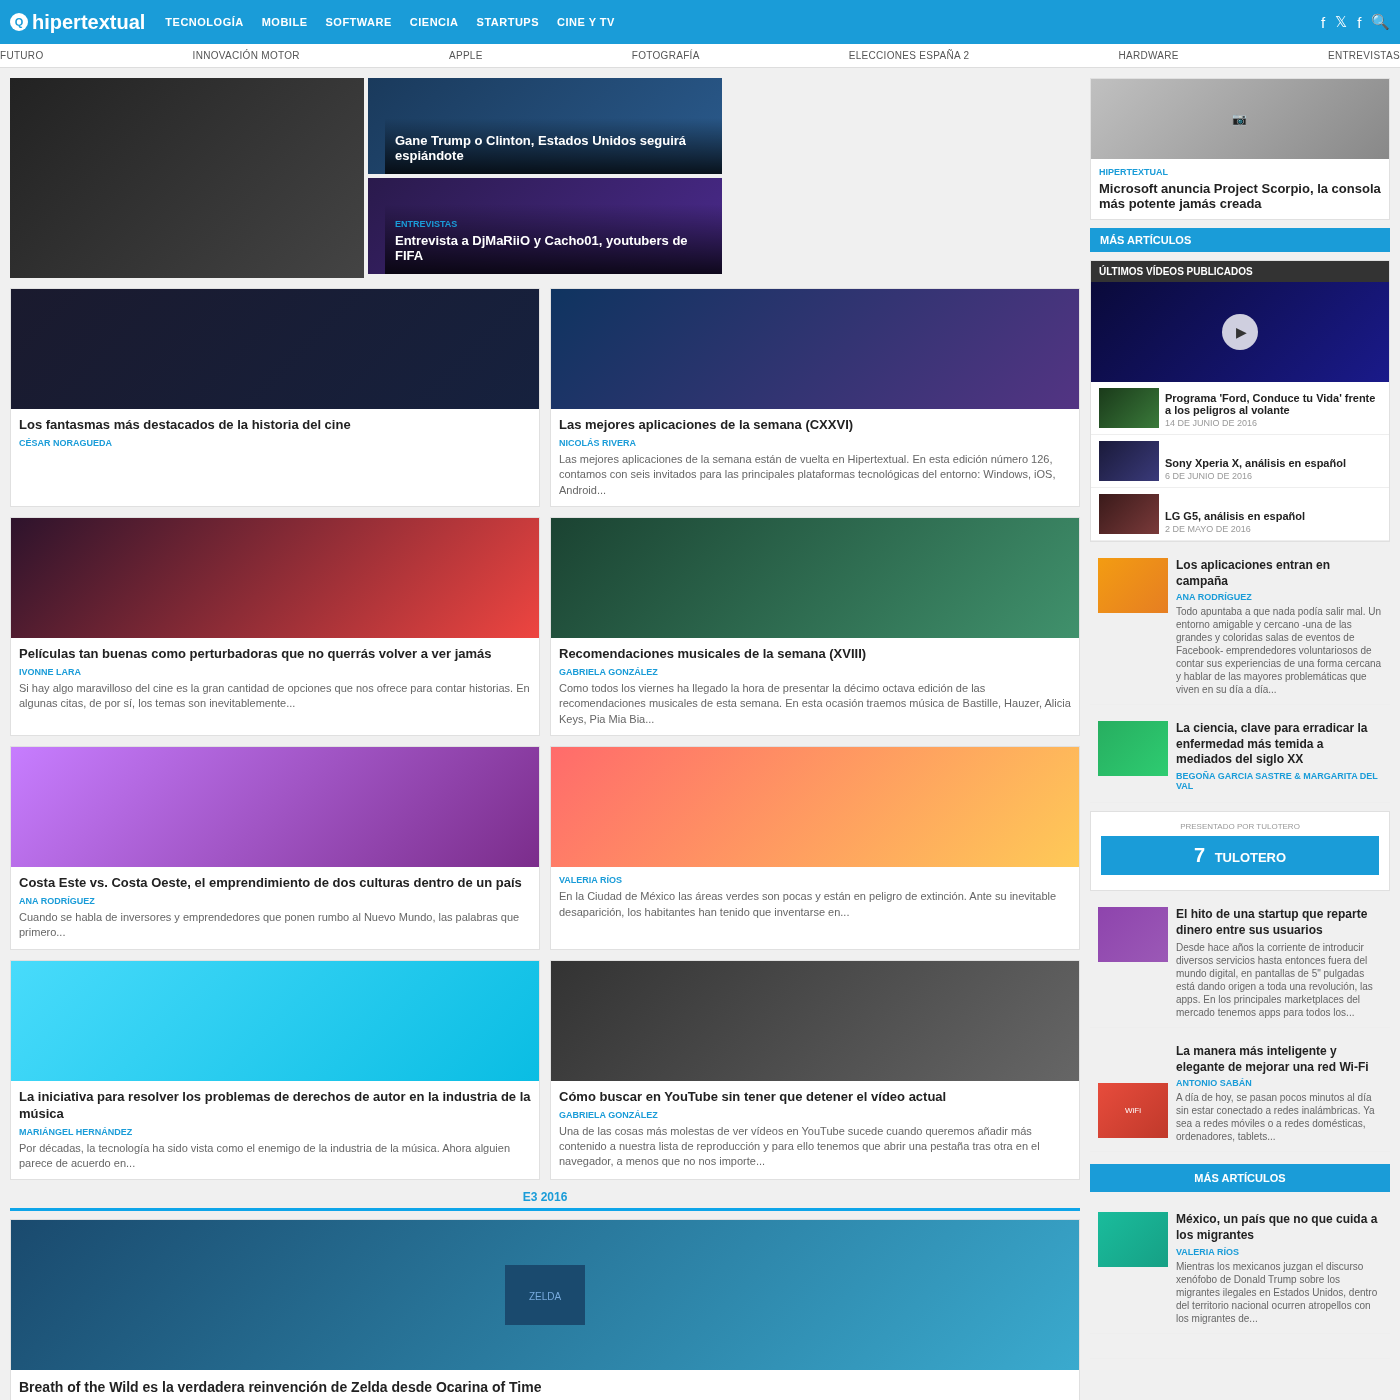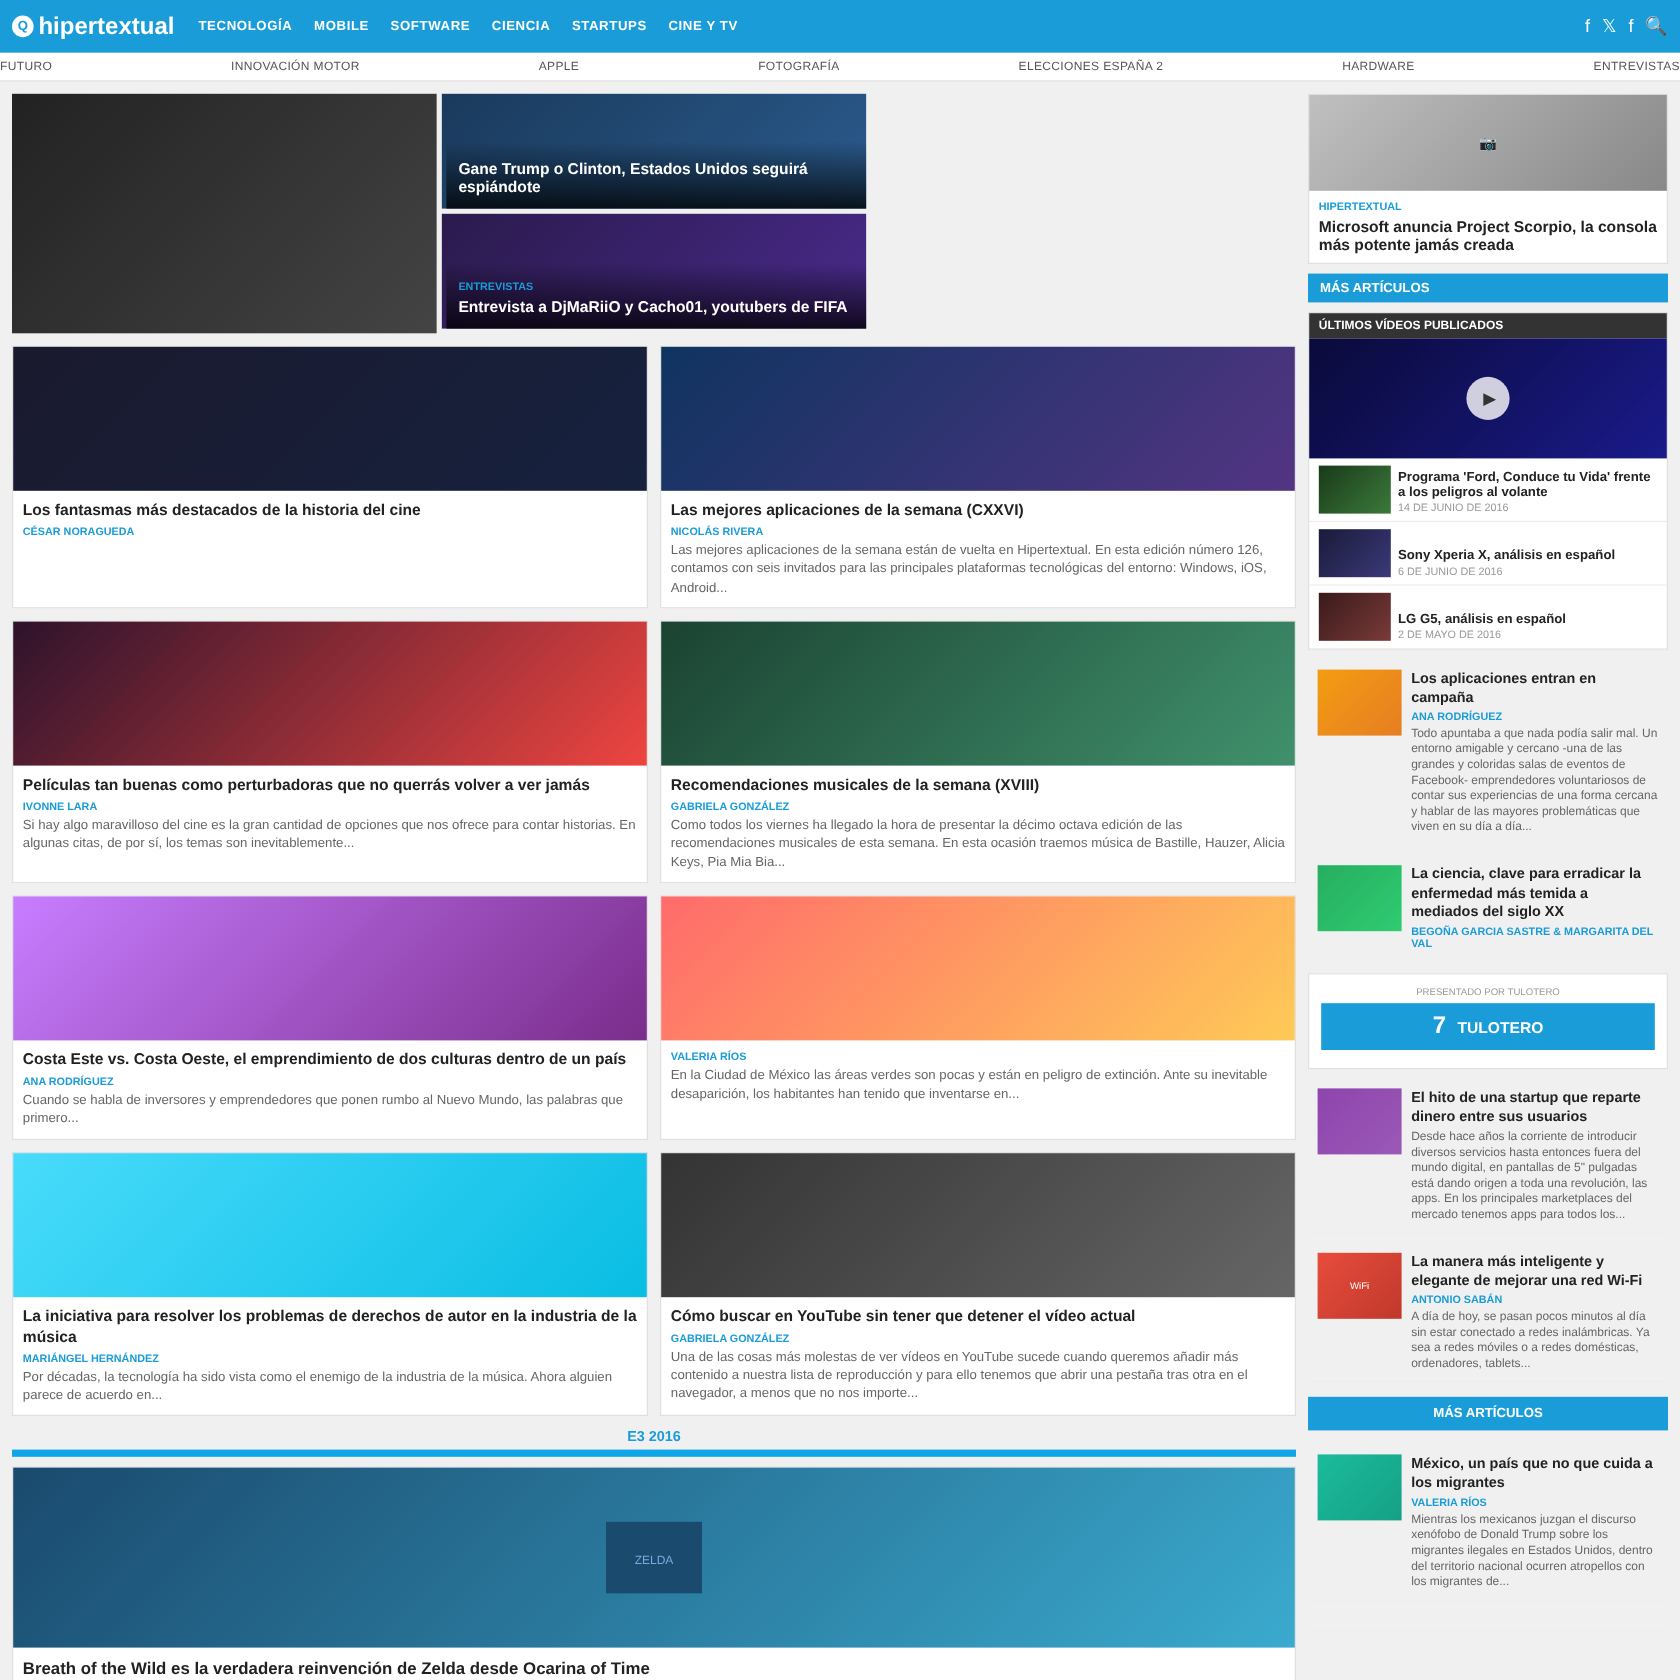--- a/index.html
+++ b/index.html
@@ -23,21 +23,21 @@
     .main-col { flex: 1; min-width: 0; }
     .side-col { width: 300px; flex-shrink: 0; }
 
     
     .hero-grid { display: grid; grid-template-columns: 1fr 1fr 1fr; grid-template-rows: auto; gap: 4px; margin-bottom: 10px; }
     .hero-item { position: relative; overflow: hidden; cursor: pointer; }
     .hero-item-large { grid-column: 1; grid-row: 1 / 3; }
     .hero-bg-1 { background: linear-gradient(135deg, #222 0%, #444 100%); height: 200px; }
     .hero-bg-2 { background: linear-gradient(135deg, #1a3a5c 0%, #2a5a8c 100%); height: 200px; }
     .hero-bg-3 { background: linear-gradient(135deg, #2a1a4c 0%, #4a2a8c 100%); height: 200px; }
-    .hero-overlay { position: absolute; bottom: 0; left: 4px; right: 0; background: linear-gradient(transparent, rgba(0,0,0,0.8)); padding: 15px 10px 10px; }
+    .hero-overlay { position: absolute; bottom: 0; left: 17px; right: 0; background: linear-gradient(transparent, rgba(0,0,0,0.8)); padding: 15px 10px 10px; }
     .hero-overlay h2 { color: white; font-size: 16px; font-weight: bold; line-height: 1.2; }
     .hero-overlay .hero-tag { color: #1a9cd8; font-size: 9px; font-weight: bold; text-transform: uppercase; margin-bottom: 4px; display: block; }
     .hero-col2 { display: flex; flex-direction: column; gap: 4px; }
 
     
     .content-grid { display: grid; grid-template-columns: 1fr 1fr; gap: 10px; margin-bottom: 10px; }
     .article-card { background: white; border: 1px solid #e0e0e0; }
     .thumb-bg { width: 100%; height: 120px; }
     .bg-dark1 { background: linear-gradient(135deg, #1a1a2e 0%, #16213e 100%); }
     .bg-dark2 { background: linear-gradient(135deg, #0f3460 0%, #533483 100%); }
@@ -47,21 +47,21 @@
     .bg-dark6 { background: linear-gradient(135deg, #ff6b6b 0%, #feca57 100%); }
     .bg-dark7 { background: linear-gradient(135deg, #48dbfb 0%, #0abde3 100%); }
     .bg-dark8 { background: linear-gradient(135deg, #333 0%, #666 100%); }
     .article-card .content { padding: 8px; }
     .article-card h3 { font-size: 13px; font-weight: bold; line-height: 1.3; margin-bottom: 4px; color: #222; }
     .article-card .author { color: #1a9cd8; font-size: 9px; font-weight: bold; text-transform: uppercase; margin-bottom: 4px; }
     .article-card p { font-size: 11px; color: #666; line-height: 1.4; }
 
     
     .e3-section { margin-bottom: 10px; }
-    .e3-header { text-align: center; color: #1a9cd8; font-size: 12px; font-weight: bold; margin-bottom: 8px; border-bottom: 6px solid #0ea5e9; padding-bottom: 4px; }
+    .e3-header { text-align: center; color: #1a9cd8; font-size: 12px; font-weight: bold; margin-bottom: 8px; border-bottom: 3px solid #0ea5e9; padding-bottom: 4px; }
     .e3-main-article { background: white; border: 1px solid #e0e0e0; margin-bottom: 8px; }
     .e3-main-article .e3-img { width: 100%; height: 150px; background: linear-gradient(135deg, #1a4a6e 0%, #2a7a9e 50%, #3aaace 100%); display: flex; align-items: center; justify-content: center; }
     .e3-main-article .e3-content { padding: 8px; }
     .e3-main-article h3 { font-size: 14px; font-weight: bold; color: #222; line-height: 1.3; margin-bottom: 4px; }
     .e3-time { color: #999; font-size: 10px; display: flex; align-items: center; gap: 3px; }
 
     
     .side-col { display: flex; flex-direction: column; gap: 8px; }
 
     .mas-articulos-header { background: #1a9cd8; color: white; font-size: 11px; font-weight: bold; text-transform: uppercase; padding: 6px 10px; }
@@ -79,21 +79,21 @@
     .vt-bg3 { background: linear-gradient(135deg, #3a1a1a 0%, #7a3a3a 100%); width: 60px; height: 40px; }
     .video-info h4 { font-size: 11px; font-weight: bold; color: #222; margin-bottom: 2px; }
     .video-date { font-size: 9px; color: #999; }
 
     
     .side-article { display: flex; gap: 8px; padding: 8px; border-bottom: 1px solid #eee; }
     .sa-img { width: 70px; height: 55px; flex-shrink: 0; }
     .sa-bg1 { background: linear-gradient(135deg, #f39c12 0%, #e67e22 100%); width: 70px; height: 55px; }
     .sa-bg2 { background: linear-gradient(135deg, #27ae60 0%, #2ecc71 100%); width: 70px; height: 55px; }
     .sa-bg3 { background: linear-gradient(135deg, #8e44ad 0%, #9b59b6 100%); width: 70px; height: 55px; }
-    .sa-bg4 { background: linear-gradient(135deg, #e74c3c 0%, #c0392b 100%); width: 70px; height: 55px; display: flex; align-items: center; justify-content: center; }
+    .sa-bg4 { background: linear-gradient(135deg, #e74c3c 0%, #c0392b 100%); width: 70px; height: 55px; display: flex; align-items: center; justify-content: center; margin-top: 39px; }
     .sa-bg6 { background: linear-gradient(135deg, #1abc9c 0%, #16a085 100%); width: 70px; height: 55px; }
     .sa-content h4 { font-size: 12px; font-weight: bold; color: #222; line-height: 1.3; margin-bottom: 3px; }
     .sa-author { color: #1a9cd8; font-size: 9px; font-weight: bold; text-transform: uppercase; margin-bottom: 3px; }
     .sa-content p { font-size: 10px; color: #666; line-height: 1.3; }
 
     
     .tulotero-box { background: white; border: 1px solid #e0e0e0; padding: 10px; text-align: center; }
     .tulotero-label { font-size: 8px; color: #999; text-transform: uppercase; margin-bottom: 5px; }
     .tulotero-logo { background: #1a9cd8; color: white; padding: 8px; font-size: 13px; font-weight: bold; margin-bottom: 5px; }
 

